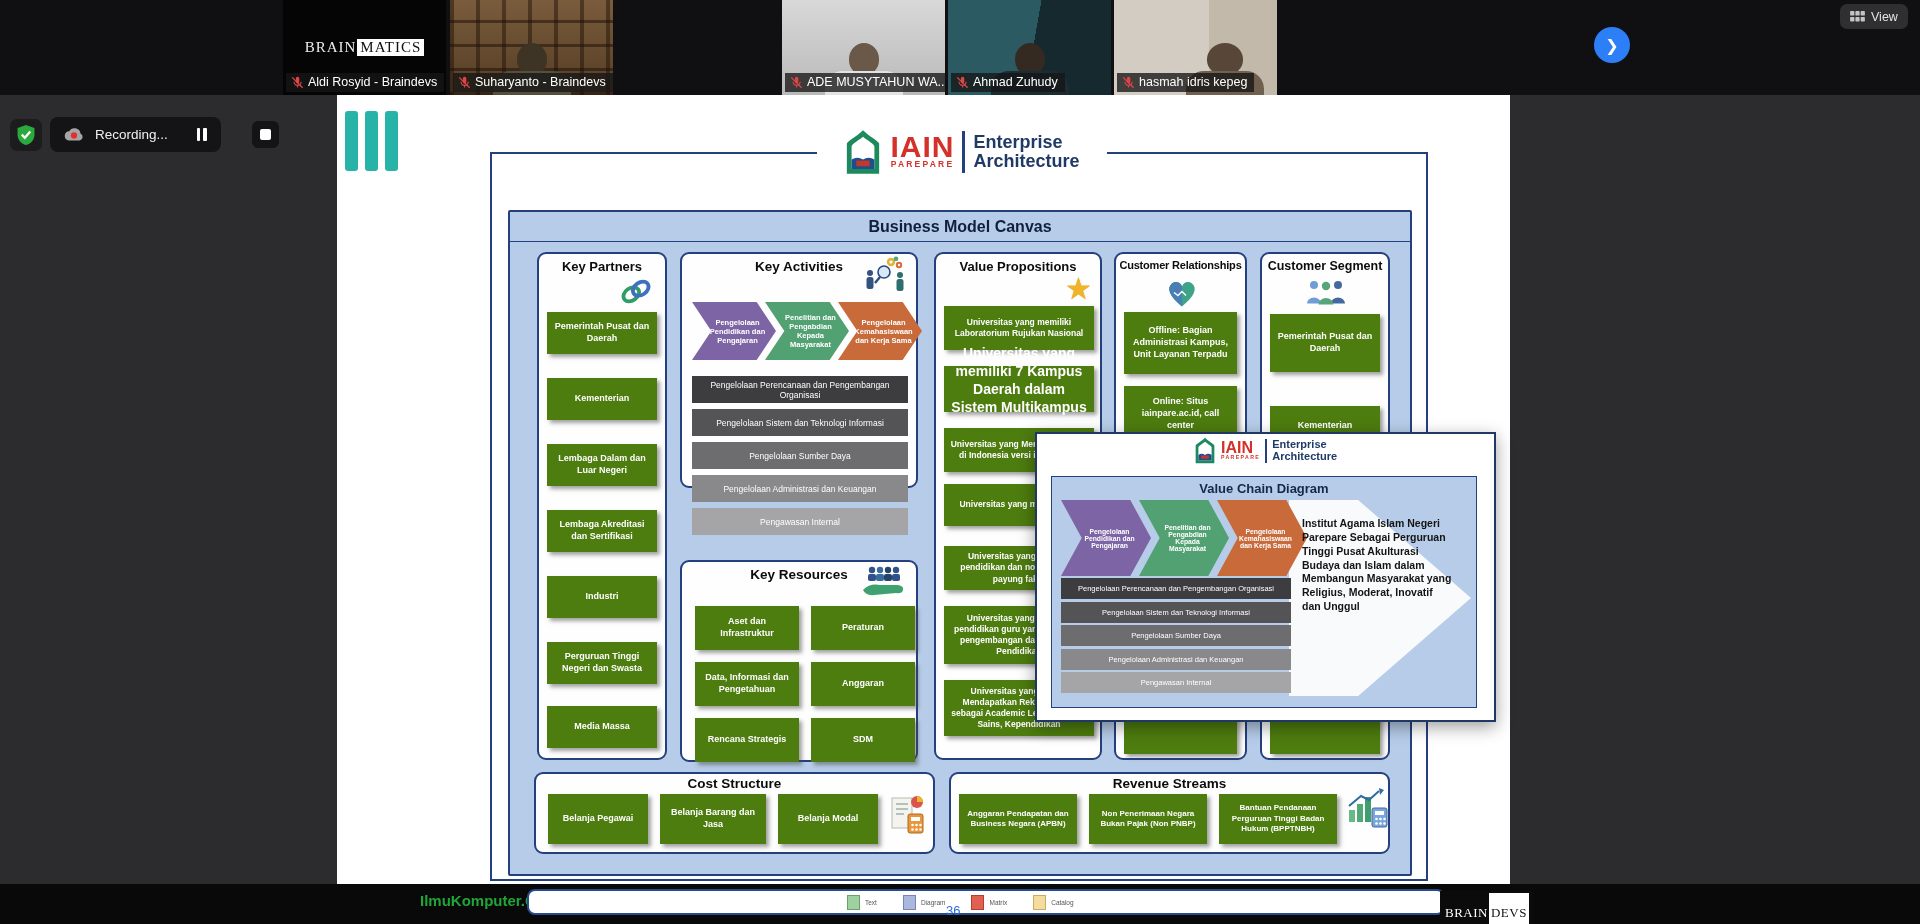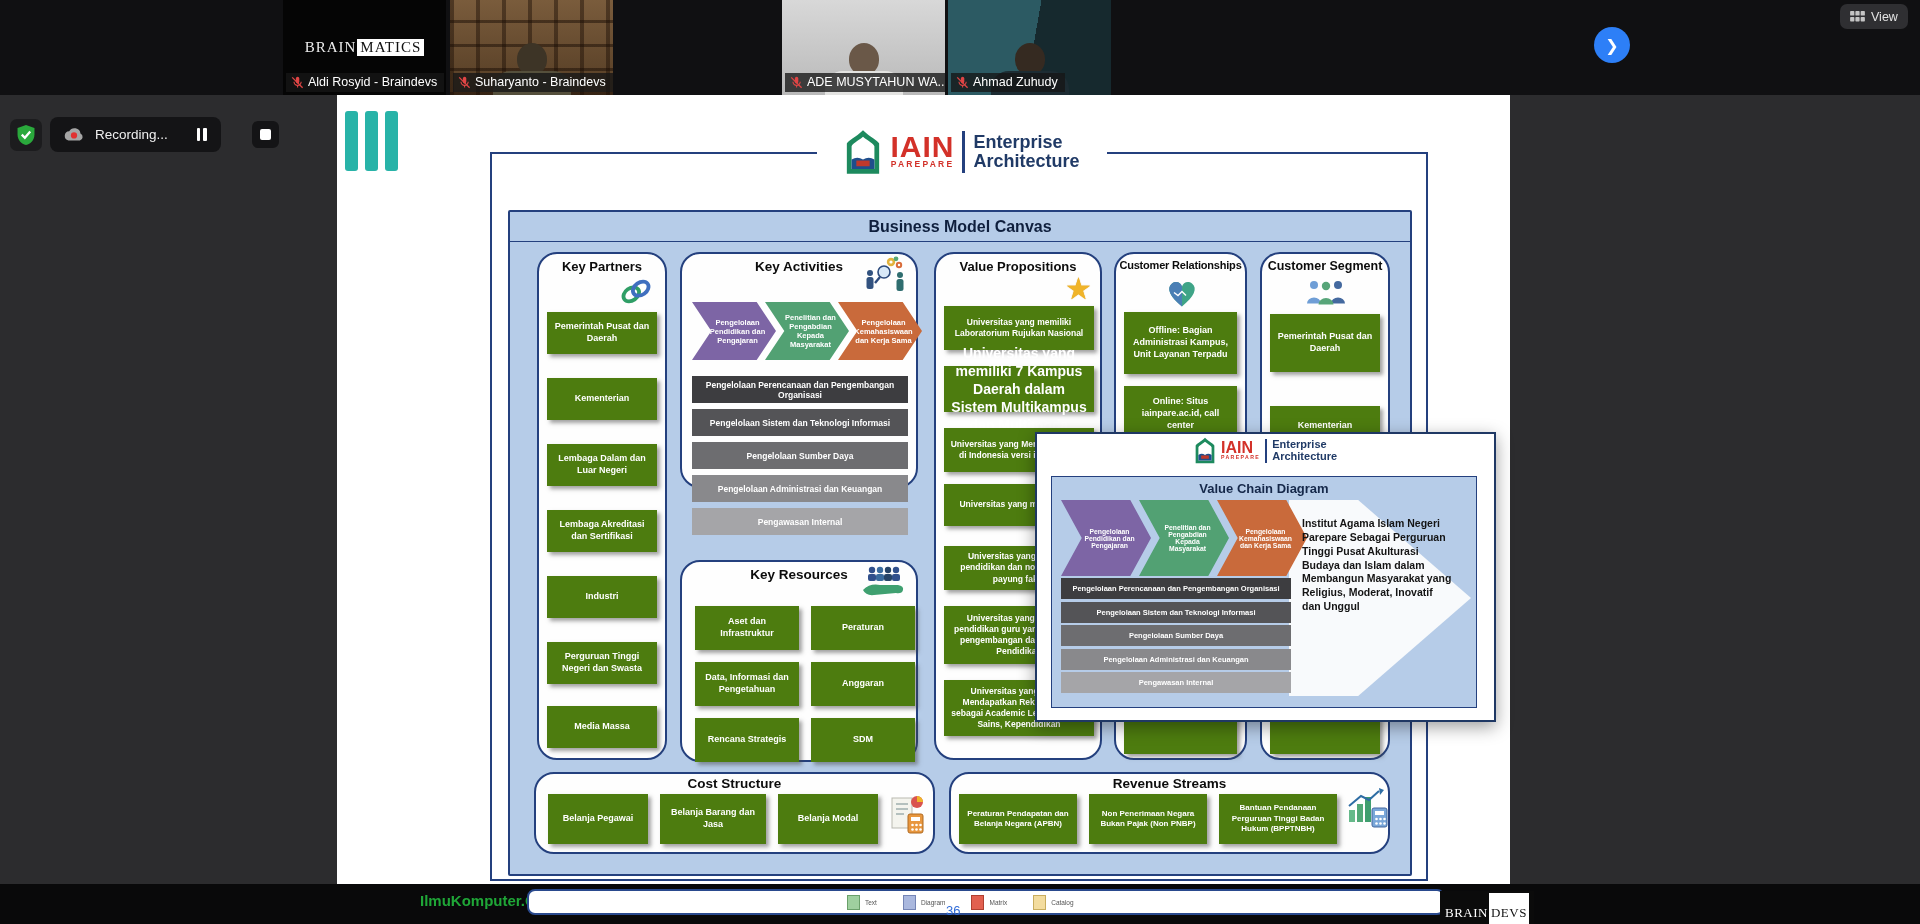--- a/index.html
+++ b/index.html
@@ -61,30 +61,30 @@
   .outerborder{position:absolute;left:153px;top:57px;width:934px;height:725px;border:2px solid #24407e;}
   .slidelogo{position:absolute;left:480px;top:28px;width:290px;height:58px;background:#fff;z-index:2;
     display:flex;align-items:center;justify-content:center;gap:8px;}
   .lg-acr{color:#d33129;font-weight:900;font-size:30px;line-height:.82;letter-spacing:1px;}
   .lg-city{color:#d33129;font-weight:bold;font-size:8.5px;letter-spacing:2.2px;text-align:center;}
   .lg-div{width:3px;height:42px;background:#24407e;}
   .lg-title{color:#203a66;font-weight:800;font-size:18px;line-height:1.04;}
   .panel{position:absolute;left:171px;top:115px;width:900px;height:662px;background:#b6cce8;border:2px solid #24407e;border-radius:2px;}
   .bmctitle{height:29px;display:flex;align-items:center;justify-content:center;font-size:16px;font-weight:800;
     color:#0f1f3d;border-bottom:1.5px solid #24407e;}
-  .col{position:absolute;background:#fefefe;border:2px solid #24407e;border-radius:20px;box-sizing:border-box;}
+  .col{position:absolute;background:#fefefe;border:2px solid #24407e;border-radius:9px;box-sizing:border-box;}
   .cth{text-align:center;font-weight:bold;color:#0c0c0c;margin-top:5px;}
   .bluebox{position:absolute;background:#4d7c0f;color:#fff;font-weight:bold;display:flex;align-items:center;
     justify-content:center;text-align:center;box-shadow:2.5px 3px 4px rgba(70,70,70,.5);
     font-size:9px;line-height:1.3;padding:3px 6px;box-sizing:border-box;}
   .chevrow{position:absolute;display:flex;}
   .chev{clip-path:polygon(0 0,77% 0,100% 50%,77% 100%,0 100%,23% 50%);display:flex;align-items:center;
     justify-content:center;color:#fff;font-weight:bold;text-align:center;box-sizing:border-box;}
   .gcol{position:absolute;display:flex;flex-direction:column;}
-  .gbar{color:#fff;display:flex;align-items:center;justify-content:center;text-align:center;font-weight:bold;}
+  .gbar{color:#fff;display:flex;align-items:center;justify-content:center;text-align:center;font-weight:normal;}
   .g1{background:#3d3d40}.g2{background:#545457}.g3{background:#6d6d70}.g4{background:#89898c}.g5{background:#a5a5a8}
   .star{position:absolute;right:8px;top:20px;font-size:30px;color:#f0b429;text-shadow:0 0 1px #d18f00;line-height:1;}
   .icnr{position:absolute;}
   .krgrid{position:absolute;left:13px;top:44px;display:grid;grid-template-columns:104px 104px;gap:12px 12px;}
   .krgrid .bluebox{position:static;height:44px;}
 
   
   .overlay{position:absolute;left:698px;top:337px;width:457px;height:286px;background:#fff;
     border:2.5px solid #1f3864;box-shadow:0 5px 16px rgba(0,0,0,.38);z-index:10;}
   .ovlogo{position:absolute;left:0;top:3px;width:100%;display:flex;align-items:center;justify-content:center;gap:5px;}
@@ -180,20 +180,35 @@
         <svg class="micoff" viewBox="0 0 13 13">
             <rect x="4.9" y="0.8" width="3.4" height="6.6" rx="1.7" fill="#e04545"></rect>
             <path d="M3 5.8a3.6 3.6 0 0 0 7.2 0" fill="none" stroke="#e04545" stroke-width="1.1"></path>
             <line x1="6.6" y1="9.6" x2="6.6" y2="11.6" stroke="#e04545" stroke-width="1.1"></line>
             <line x1="1.2" y1="1.4" x2="11.6" y2="11.8" stroke="#e04545" stroke-width="1.3"></line>
           </svg>
         <span>Ahmad Zuhudy</span>
       </div>
     </div>
 
+    <div class="tile hasbg" style="left:1114px">
+      <div class="sil t6">
+          <span class="h"></span>
+          <span class="b"></span>
+        </div>
+      <div class="name">
+        <svg class="micoff" viewBox="0 0 13 13">
+            <rect x="4.9" y="0.8" width="3.4" height="6.6" rx="1.7" fill="#e04545"></rect>
+            <path d="M3 5.8a3.6 3.6 0 0 0 7.2 0" fill="none" stroke="#e04545" stroke-width="1.1"></path>
+            <line x1="6.6" y1="9.6" x2="6.6" y2="11.6" stroke="#e04545" stroke-width="1.1"></line>
+            <line x1="1.2" y1="1.4" x2="11.6" y2="11.8" stroke="#e04545" stroke-width="1.3"></line>
+          </svg>
+        <span>hasmah idris kepeg</span>
+      </div>
+    </div>
 
     <div class="nextbtn">
         <span>❯</span>
       </div>
 
     <div class="viewbtn">
       <svg width="15" height="12" viewBox="0 0 16 13">
         <rect x="0" y="0" width="4.6" height="5" rx=".8" fill="#c4c4c4"></rect>
           <rect x="5.7" y="0" width="4.6" height="5" rx=".8" fill="#c4c4c4"></rect>
           <rect x="11.4" y="0" width="4.6" height="5" rx=".8" fill="#c4c4c4"></rect>
@@ -385,21 +400,21 @@
             <circle cx="28.5" cy="33" r="1.3" fill="#fff"></circle>
             <circle cx="32.5" cy="33" r="1.3" fill="#fff"></circle>
           <circle cx="24.5" cy="37.5" r="1.3" fill="#fff"></circle>
             <circle cx="28.5" cy="37.5" r="1.3" fill="#fff"></circle>
             <circle cx="32.5" cy="37.5" r="1.3" fill="#fff"></circle>
         </svg>
       </div>
 
       <div class="col" style="left:439px;top:560px;width:441px;height:82px">
         <div class="cth" style="font-size:13.5px;margin-top:2px">Revenue Streams</div>
-        <div class="bluebox" style="left:8px;top:20px;width:118px;height:50px;font-size:8px">Peraturan Pendapatan dan Belanja Negara (APBN)</div>
+        <div class="bluebox" style="left:8px;top:20px;width:118px;height:50px;font-size:8px">Anggaran Pendapatan dan Business Negara (APBN)</div>
         <div class="bluebox" style="left:138px;top:20px;width:118px;height:50px;font-size:8px">Non Penerimaan Negara Bukan Pajak (Non PNBP)</div>
         <div class="bluebox" style="left:268px;top:20px;width:118px;height:50px;font-size:8px">Bantuan Pendanaan Perguruan Tinggi Badan Hukum (BPPTNBH)</div>
         <svg class="icnr" style="left:394px;top:14px" width="44" height="42" viewBox="0 0 44 42">
           <rect x="4" y="22" width="6" height="12" fill="#66b98a"></rect>
           <rect x="12" y="16" width="6" height="18" fill="#52a877"></rect>
           <rect x="20" y="9" width="6" height="25" fill="#3f9e6e"></rect>
           <polyline points="4,18 16,8 24,12 34,3" fill="none" stroke="#2e6da4" stroke-width="2"></polyline>
           <polygon points="34,0 39,2 35,7" fill="#2e6da4"></polygon>
           <rect x="27" y="20" width="15" height="19" rx="2" fill="#7aa7d9" stroke="#44699f" stroke-width="1"></rect>
           <rect x="30" y="23" width="9" height="4" fill="#fff"></rect>

